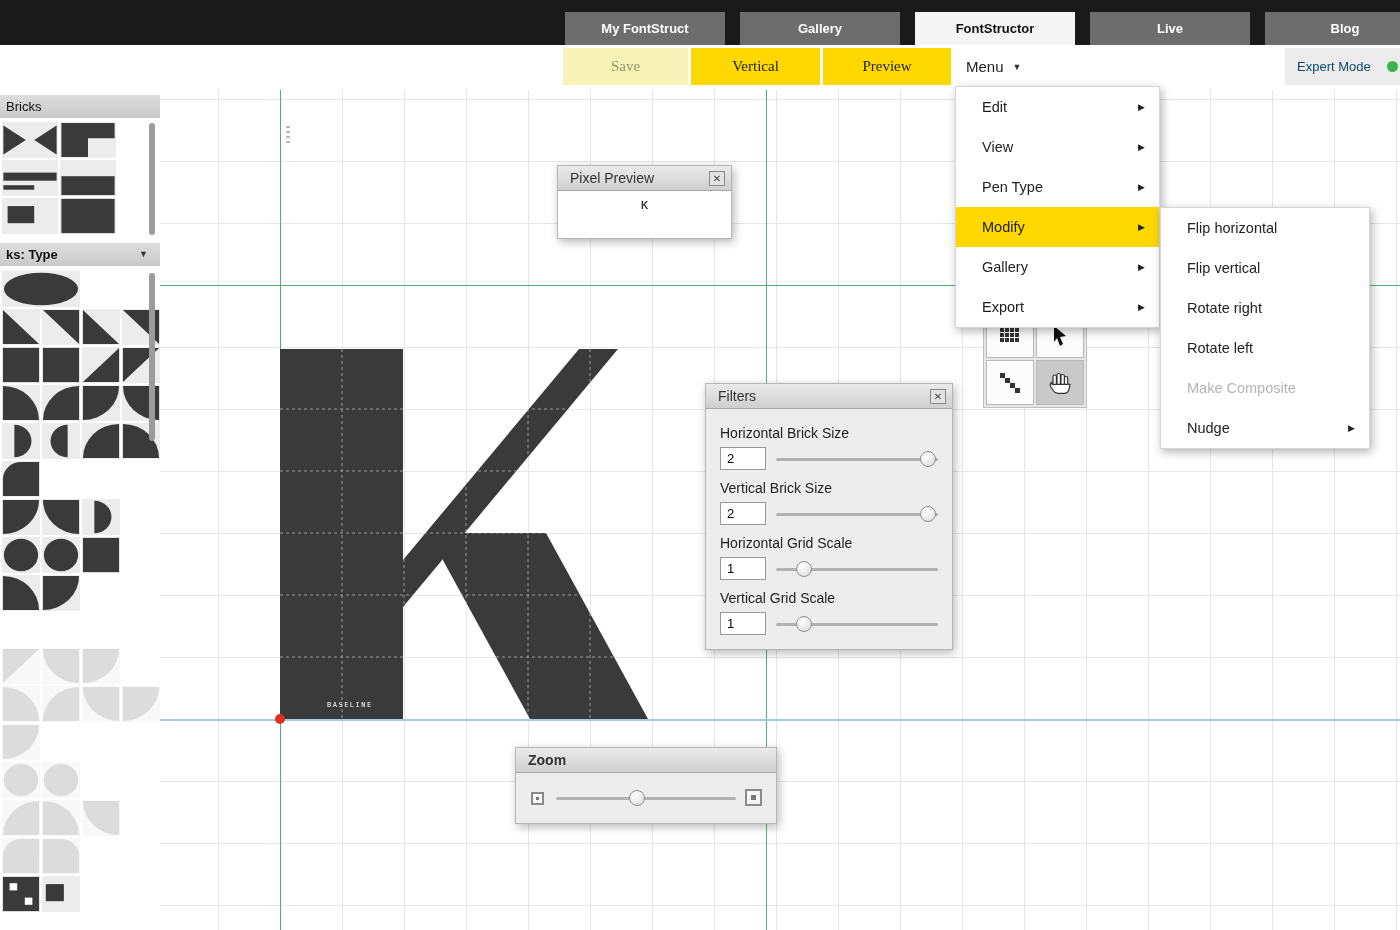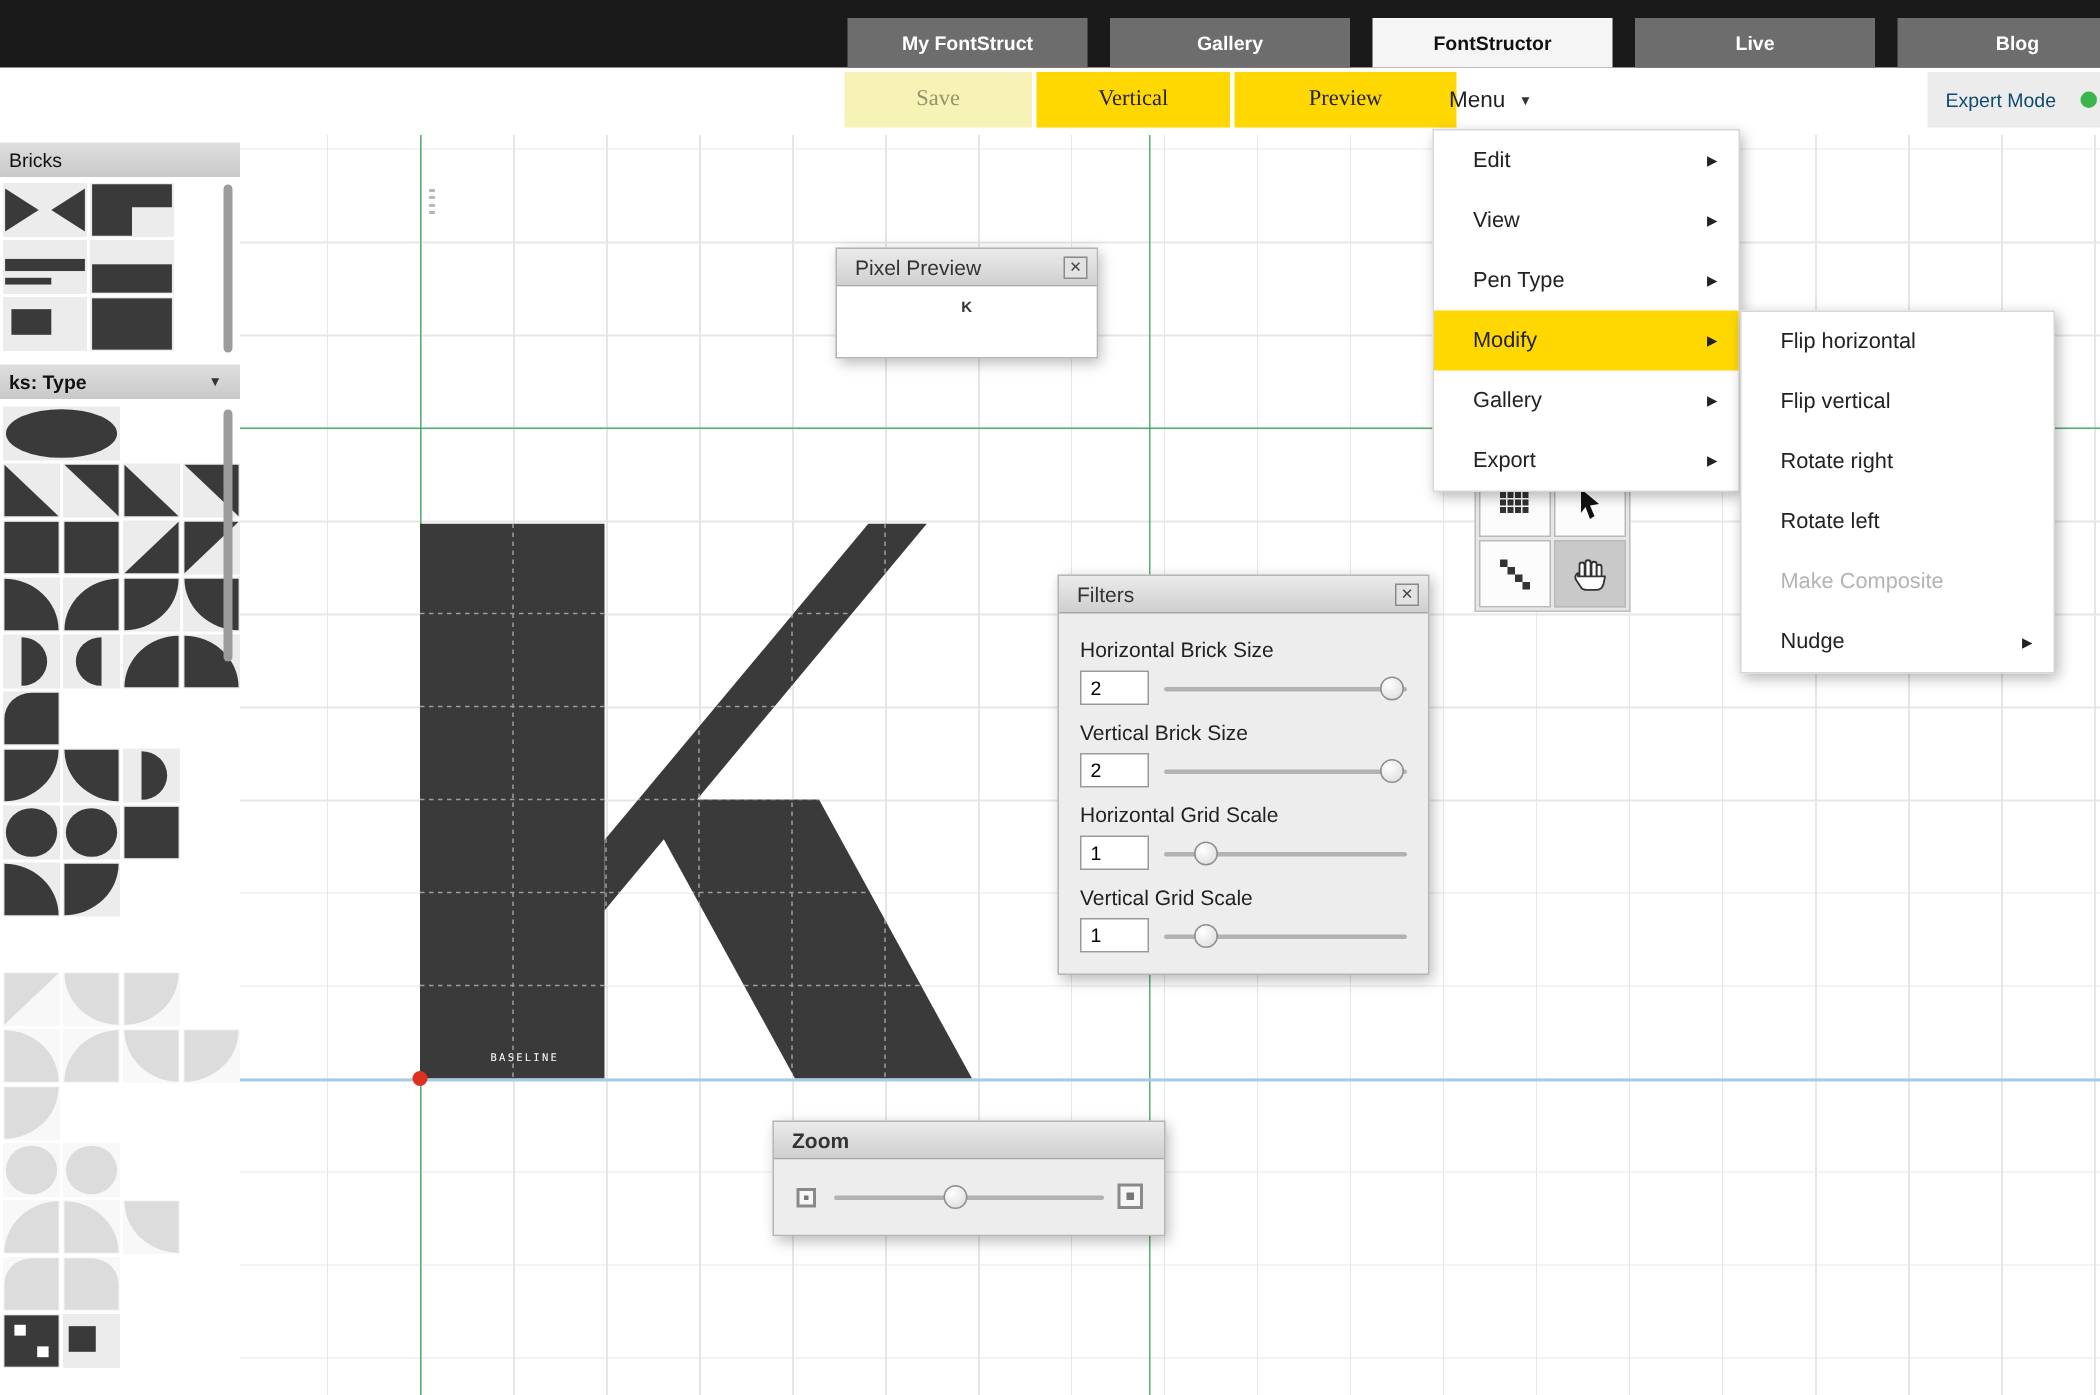--- a/index.html
+++ b/index.html
@@ -12,21 +12,21 @@
   .tabs{position:absolute;left:565px;bottom:0;display:flex;gap:15px}
   .tab{width:160px;height:33px;line-height:33px;text-align:center;font-size:13px;font-weight:bold;
        background:#6d6d6d;color:#fff;cursor:pointer}
   .tab.active{background:#f5f5f5;color:#111}
 
   
   .btn{position:absolute;top:48px;height:37px;border:none;font-size:15px;text-align:center;cursor:pointer;
        font-family:Liberation Serif, serif}
   #save{left:563px;width:125px;background:#f7f2b6;color:#97946a}
   #download{left:691px;width:129px;background:#ffd802;color:#222}
-  #preview{left:823px;width:148px;background:#ffd802;color:#222}
+  #preview{left:823px;width:128px;background:#ffd802;color:#222}
   #menuBtn{position:absolute;left:952px;top:48px;height:37px;display:flex;align-items:center;gap:9px;
            padding:0 14px;font-size:15px;color:#222;cursor:pointer;background:transparent;border:none}
   .caret-down{font-size:9px;color:#333}
   #expert{position:absolute;left:1285px;top:48px;width:115px;height:37px;background:#ececec;
           display:flex;align-items:center;padding:0 0 0 12px;font-size:13px;color:#0c4a6e}
   .green-dot{width:11px;height:11px;border-radius:50%;background:#3cb54d;margin-left:auto;margin-right:2px}
 
   
   #canvas{position:absolute;left:160px;top:90px;width:1240px;height:840px;background:#fff;
     background-image:

